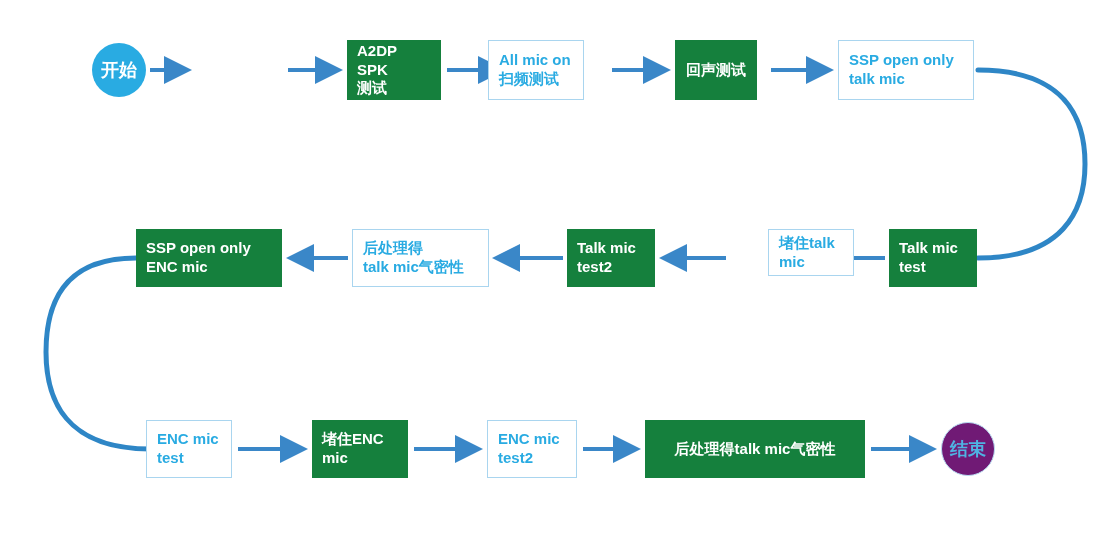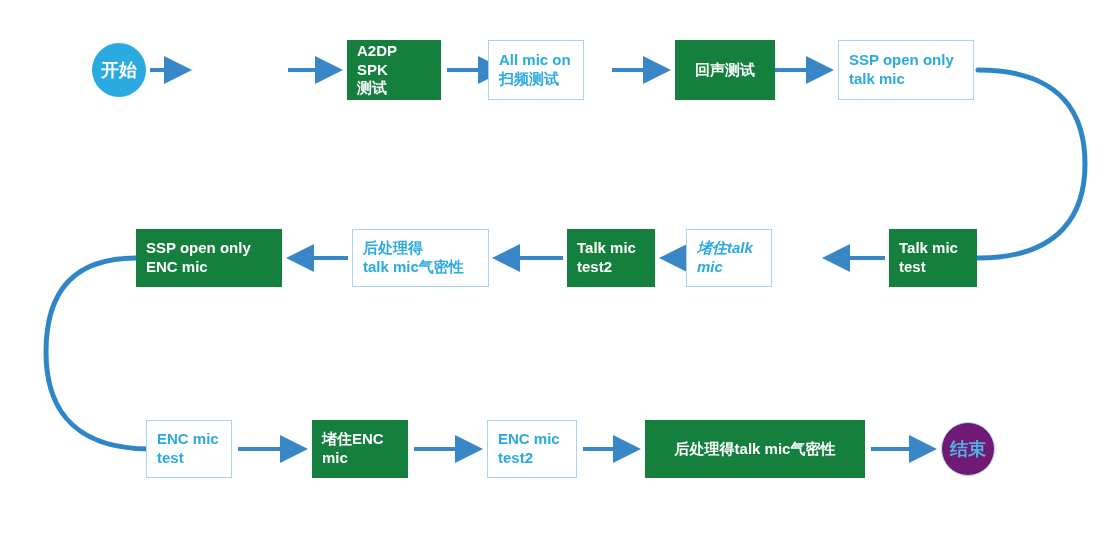--- a/index.html
+++ b/index.html
@@ -118,35 +118,35 @@
   <div class="node box filled" style="left:347px; top:40px; width:94px; height:60px;">
     <span>A2DP SPK
 测试</span>
   </div>
 
   <div class="node box outlined" style="left:488px; top:40px; width:96px; height:60px;">
     <span>All mic on
 扫频测试</span>
   </div>
 
-  <div class="node box filled center" style="left:675px; top:40px; width:100px; height:60px;">
+  <div class="node box filled center" style="left:675px; top:40px; width:82px; height:60px;">
     <span>回声测试</span>
   </div>
 
   <div class="node box outlined" style="left:838px; top:40px; width:136px; height:60px;">
     <span>SSP open only
 talk mic</span>
   </div>
 
   <div class="node box filled" style="left:889px; top:229px; width:88px; height:58px;">
     <span>Talk mic
 test</span>
   </div>
 
-  <div class="node box outlined" style="left:686px; top:229px; width:86px; height:58px;font-style:italic;">
+  <div class="node box outlined" style="left:768px; top:229px; width:86px; height:47px;">
     <span>堵住talk
 mic</span>
   </div>
 
   <div class="node box filled" style="left:567px; top:229px; width:88px; height:58px;">
     <span>Talk mic
 test2</span>
   </div>
 
   <div class="node box outlined" style="left:352px; top:229px; width:137px; height:58px;">

